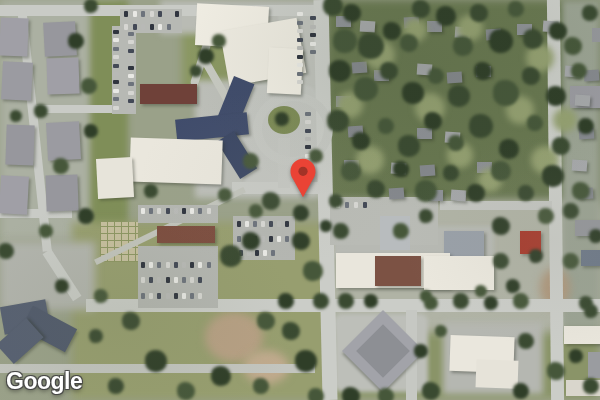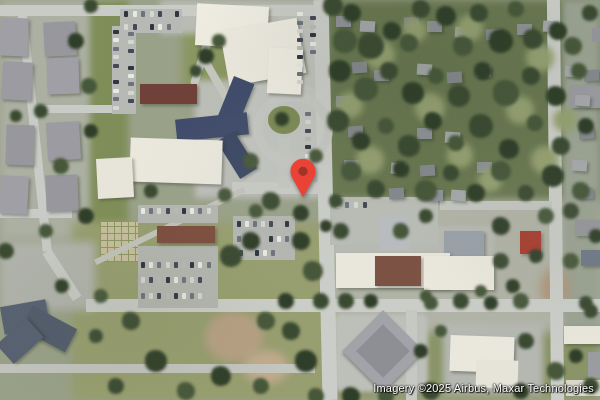--- a/index.html
+++ b/index.html
@@ -382,14 +382,14 @@
       <div class="sh" style="position:absolute;left:333px;top:223px;width:16px;height:16px;background:#3a4a31;border-radius:46% 54% 52% 48%;filter:blur(1.5px);"></div>
     </div>
 
   <div id="marker" style="left: 290px; top: 158px;">
     <svg width="26" height="40" viewBox="0 0 27 41" xmlns="http://www.w3.org/2000/svg">
       <path d="M13.5 0.5 C6.3 0.5 0.5 6.3 0.5 13.5 C0.5 16.6 1.5 19.5 3.2 21.9 L13.5 40.5 L23.8 21.9 C25.5 19.5 26.5 16.6 26.5 13.5 C26.5 6.3 20.7 0.5 13.5 0.5 Z" fill="#EA4335"></path>
       <circle cx="13.5" cy="13.5" r="4.8" fill="#A23327"></circle>
     </svg>
   </div>
 
-  <div id="attr">Imagery ©2025 Airbus, Maxar Technologies</div>
+  <div id="logo">Google</div>
 </div>
 
 </body></html>

